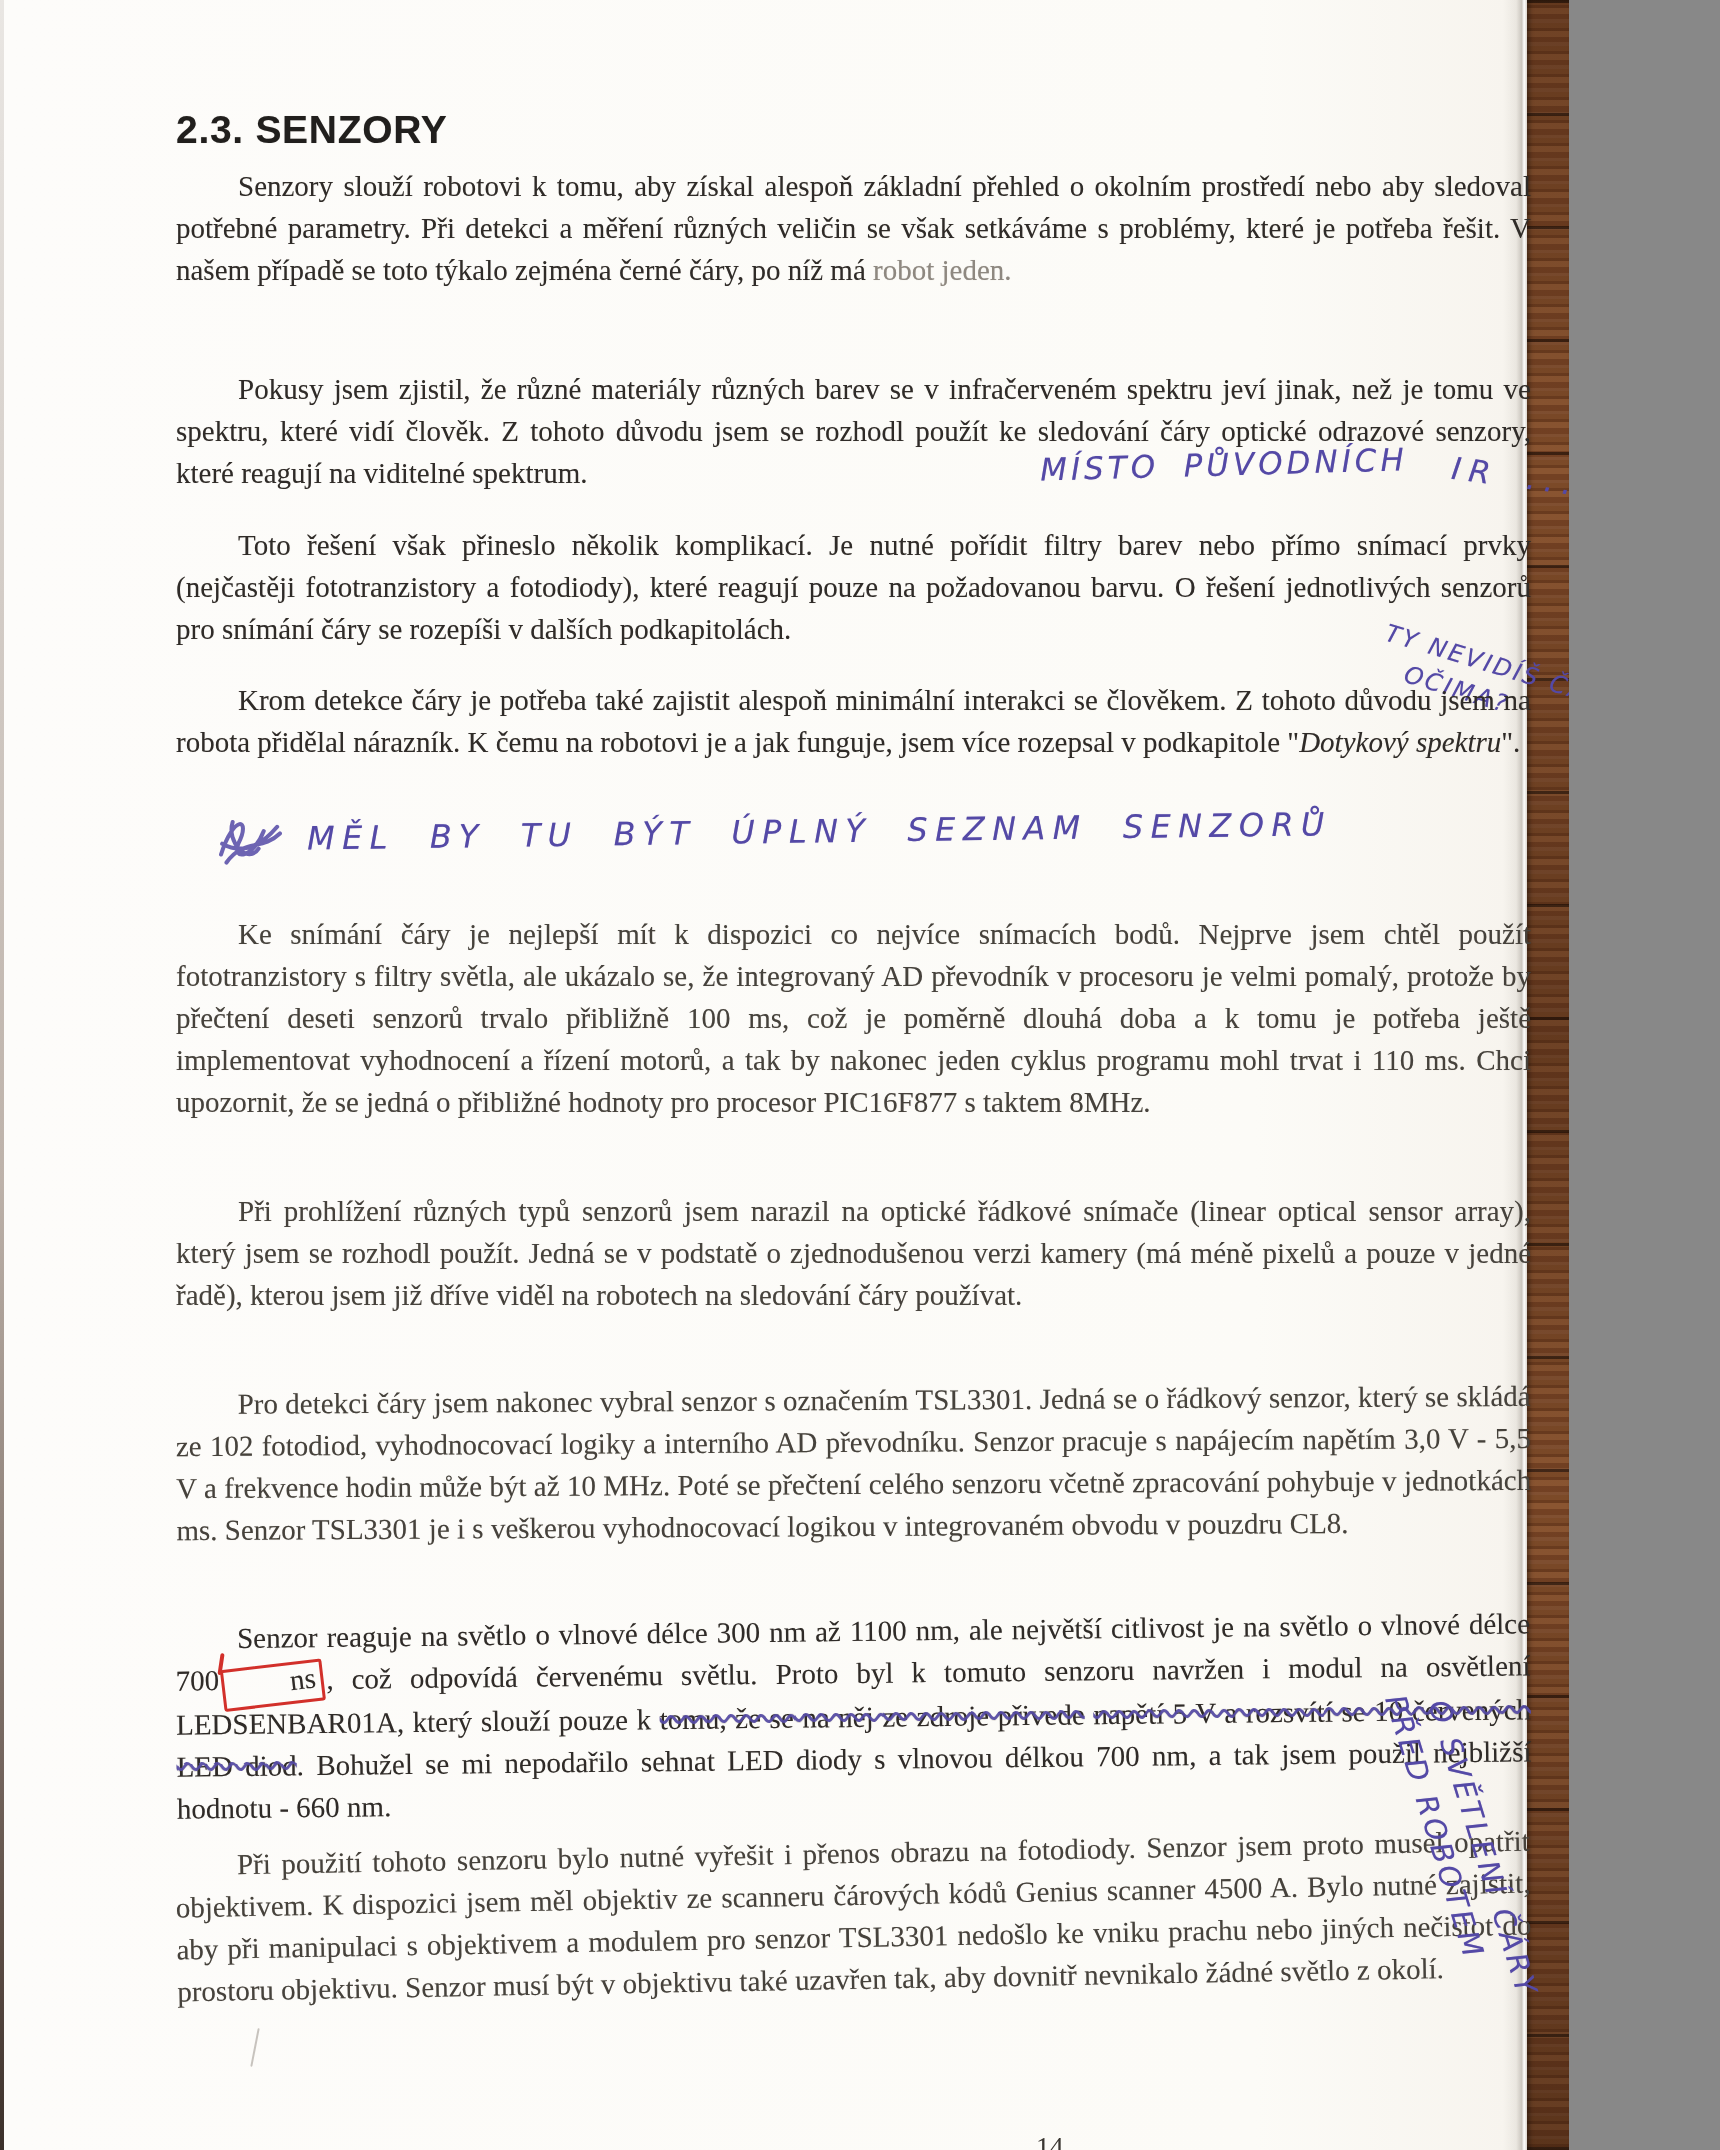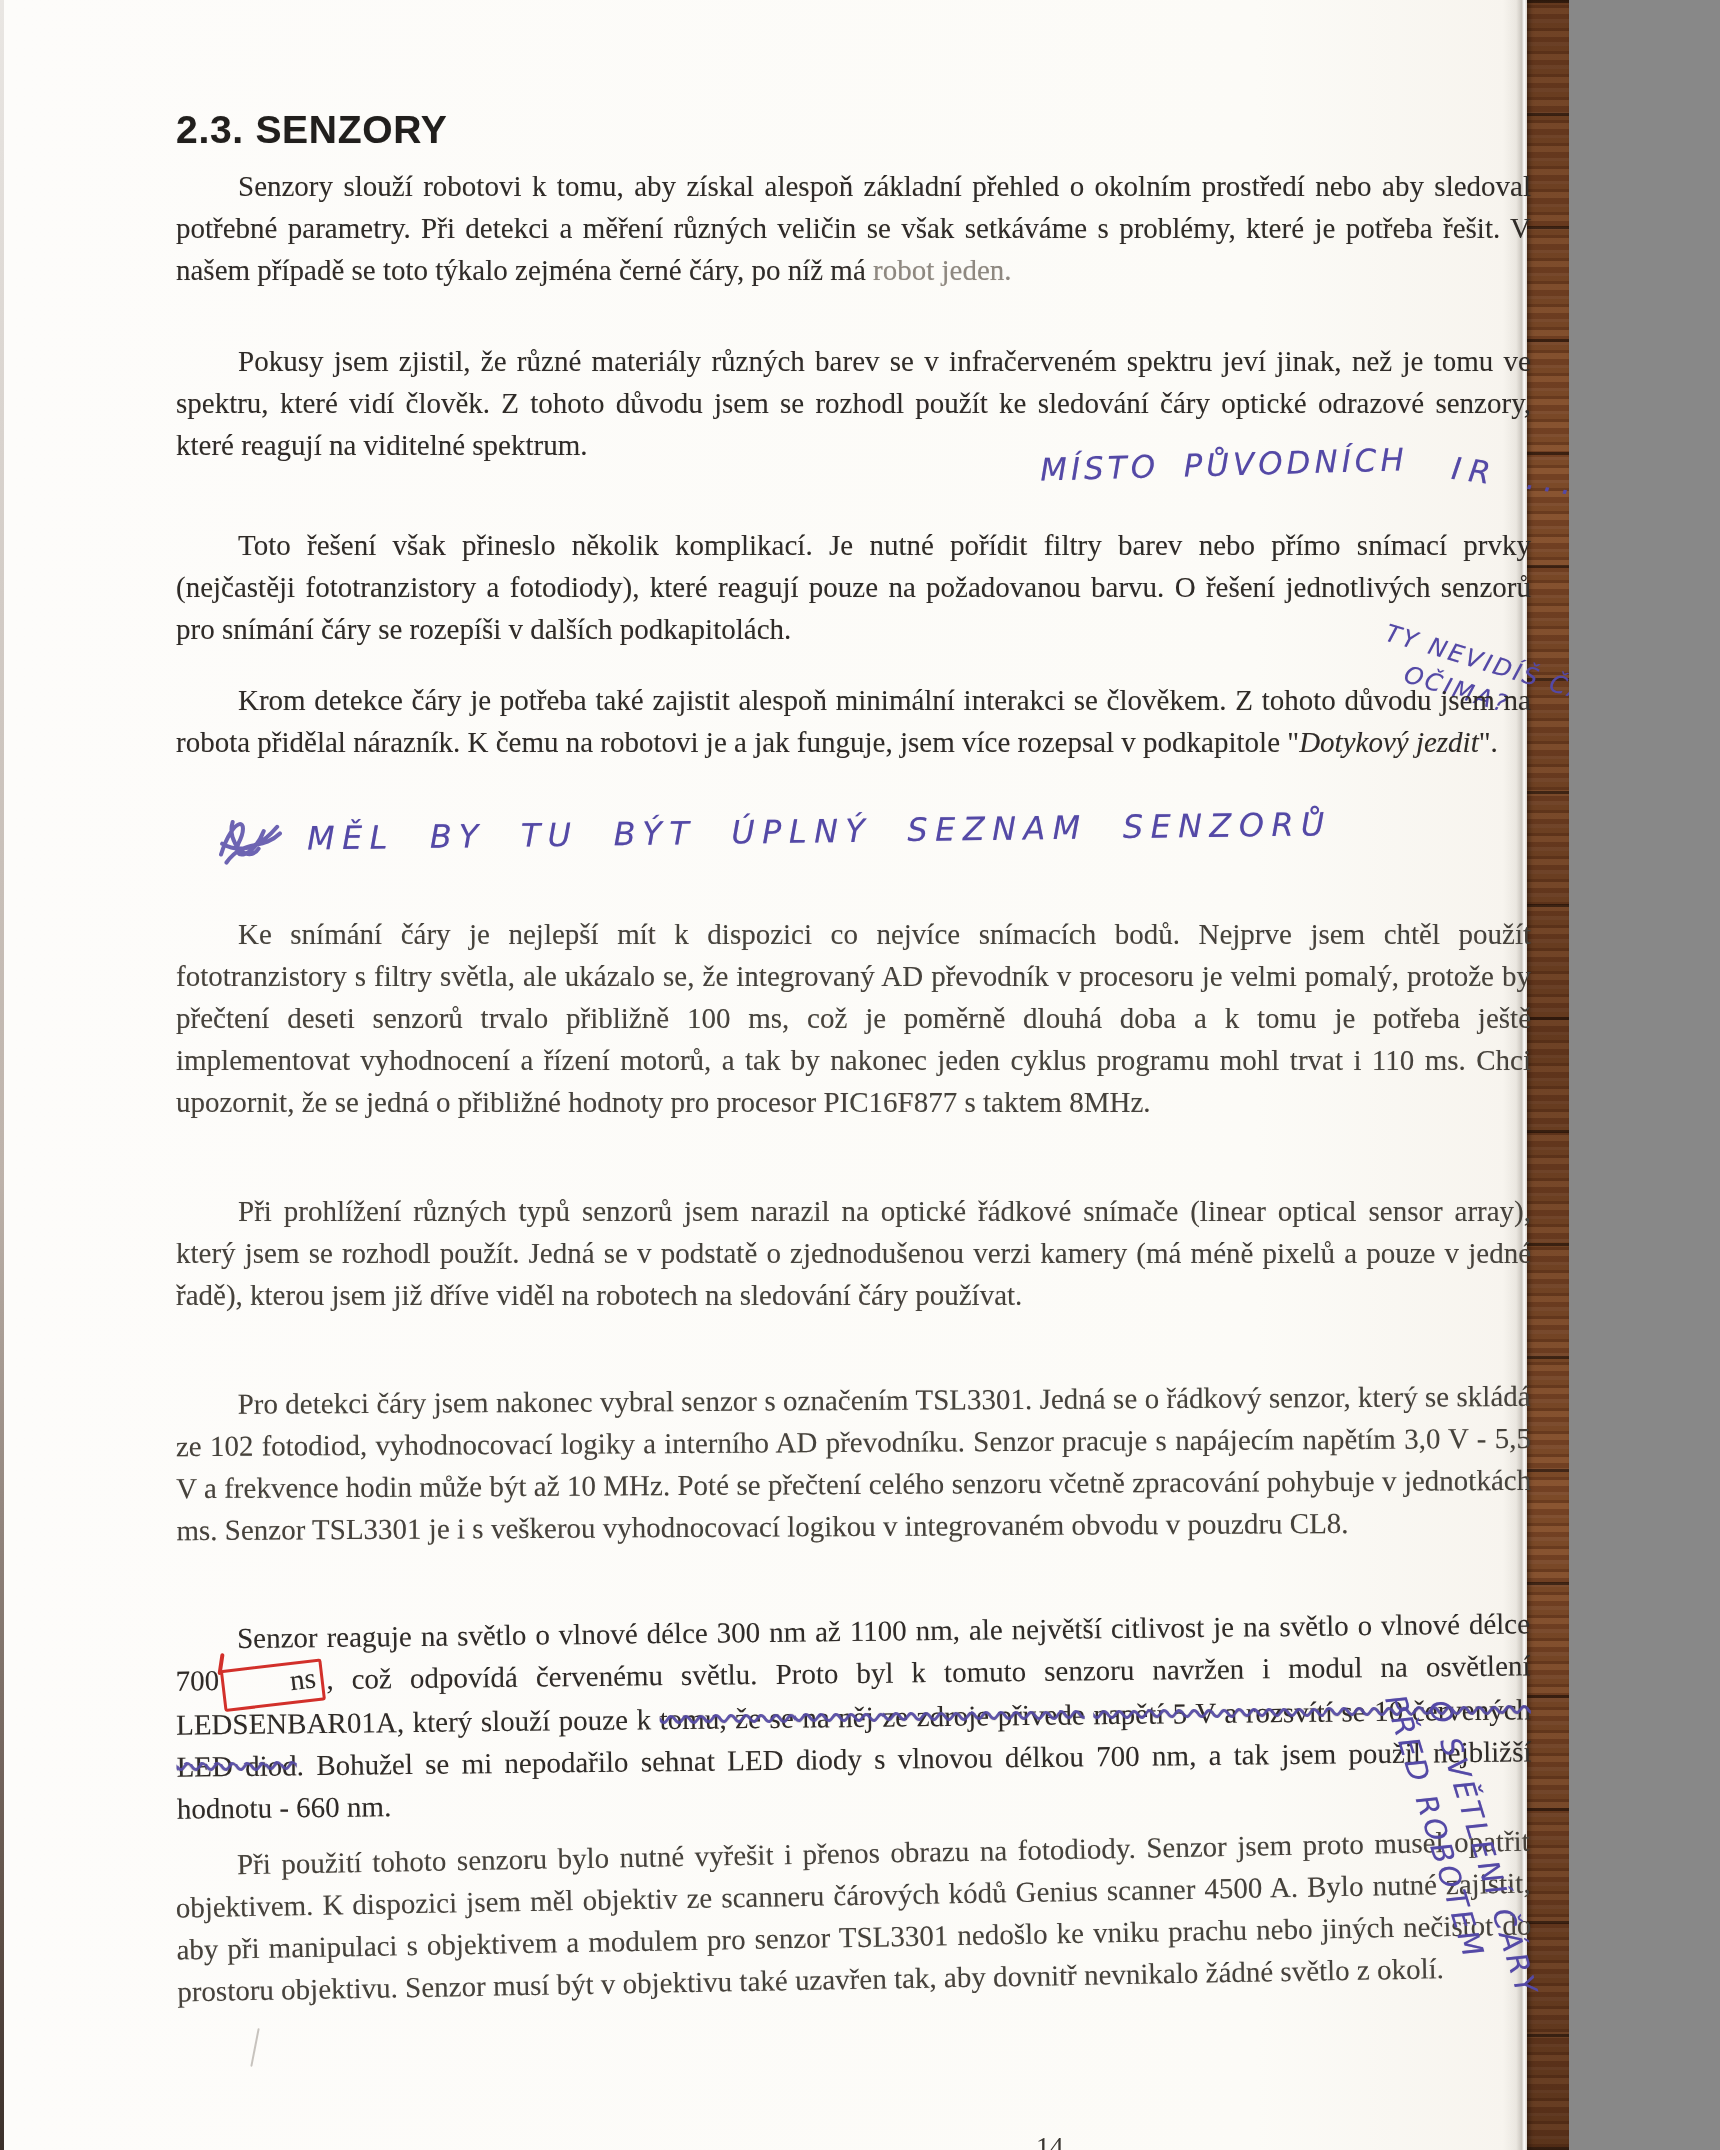--- a/index.html
+++ b/index.html
@@ -76,29 +76,29 @@
 
   <div class="left-edge"></div>
   <div class="page-edge"></div>
   <div class="wood"></div>
   <div class="edge-ink"></div>
 
   <h1 style="top:108px;">2.3. SENZORY</h1>
 
   <p class="print indent" style="top:165px;margin:0;"><span>Senzory slouží robotovi k tomu, aby získal alespoň základní přehled o okolním prostředí nebo aby sledoval potřebné parametry. Při detekci a měření různých veličin se však setkáváme s problémy, které je potřeba řešit. V našem případě se toto týkalo zejména černé čáry, po níž má </span><span class="faded">robot jeden.</span></p>
 
-  <p class="print indent" style="top:340px;margin:0;">Pokusy jsem zjistil, že různé materiály různých barev se v infračerveném spektru jeví jinak, než je tomu ve spektru, které vidí člověk. Z tohoto důvodu jsem se rozhodl použít ke sledování čáry optické odrazové senzory, které reagují na viditelné spektrum.</p>
+  <p class="print indent" style="top:368px;margin:0;">Pokusy jsem zjistil, že různé materiály různých barev se v infračerveném spektru jeví jinak, než je tomu ve spektru, které vidí člověk. Z tohoto důvodu jsem se rozhodl použít ke sledování čáry optické odrazové senzory, které reagují na viditelné spektrum.</p>
 
   <div class="ink note-misto"><span>MÍSTO PŮVODNÍCH</span><span class="tail">IR ...</span></div>
 
   <p class="print indent" style="top:524px;margin:0;"><span>Toto řešení však přineslo několik komplikací. </span><span class="hand-u">Je nutné pořídit filtry barev</span><span> nebo přímo snímací prvky (nejčastěji fototranzistory a fotodiody), které reagují </span><span class="hand-u">pouze na požadovanou barvu</span><span>. O řešení jednotlivých senzorů pro snímání čáry se rozepíši v dalších podkapitolách.</span></p>
 
   <div class="ink note-nevidis"><span>TY NEVIDÍŠ ČÁRU</span><span class="l2">OČIMA?</span></div>
 
-  <p class="print indent" style="top:679px;margin:0;"><span>Krom detekce čáry je potřeba také zajistit alespoň minimální interakci se člověkem. Z tohoto důvodu jsem na robota přidělal nárazník. K čemu na robotovi je a jak funguje, jsem více rozepsal v podkapitole "</span><span class="it">Dotykový jezdit</span><span>".</span></p>
+  <p class="print indent" style="top:679px;margin:0;"><span>Krom detekce čáry je potřeba také zajistit alespoň minimální interakci se člověkem. Z tohoto důvodu jsem na robota přidělal nárazník. K čemu na robotovi je a jak funguje, jsem více rozepsal v podkapitole "</span><span class="it">Dotykový spektru</span><span>".</span></p>
 
   <div class="ink note-seznam">
     <svg width="70" height="62" viewBox="0 0 104 92">
       <path d="M10 68 C 30 8, 56 14, 36 52 C 26 78, 58 74, 74 34 M12 52 C 40 68, 68 58, 94 28 M18 80 C 44 44, 70 64, 98 38 M28 20 C 18 50, 50 84, 66 60" stroke="#5449a6" stroke-width="6" fill="none" stroke-linecap="round" opacity="0.85"></path>
     </svg>
     <span>MĚL BY TU BÝT ÚPLNÝ SEZNAM SENZORŮ</span>
   </div>
 
   <p class="print indent light" style="top:913px;margin:0;">Ke snímání čáry je nejlepší mít k dispozici co nejvíce snímacích bodů. Nejprve jsem chtěl použít fototranzistory s filtry světla, ale ukázalo se, že integrovaný AD převodník v procesoru je velmi pomalý, protože by přečtení deseti senzorů trvalo přibližně 100 ms, což je poměrně dlouhá doba a k tomu je potřeba ještě implementovat vyhodnocení a řízení motorů, a tak by nakonec jeden cyklus programu mohl trvat i 110 ms. Chci upozornit, že se jedná o přibližné hodnoty pro procesor PIC16F877 s taktem 8MHz.</p>
 

